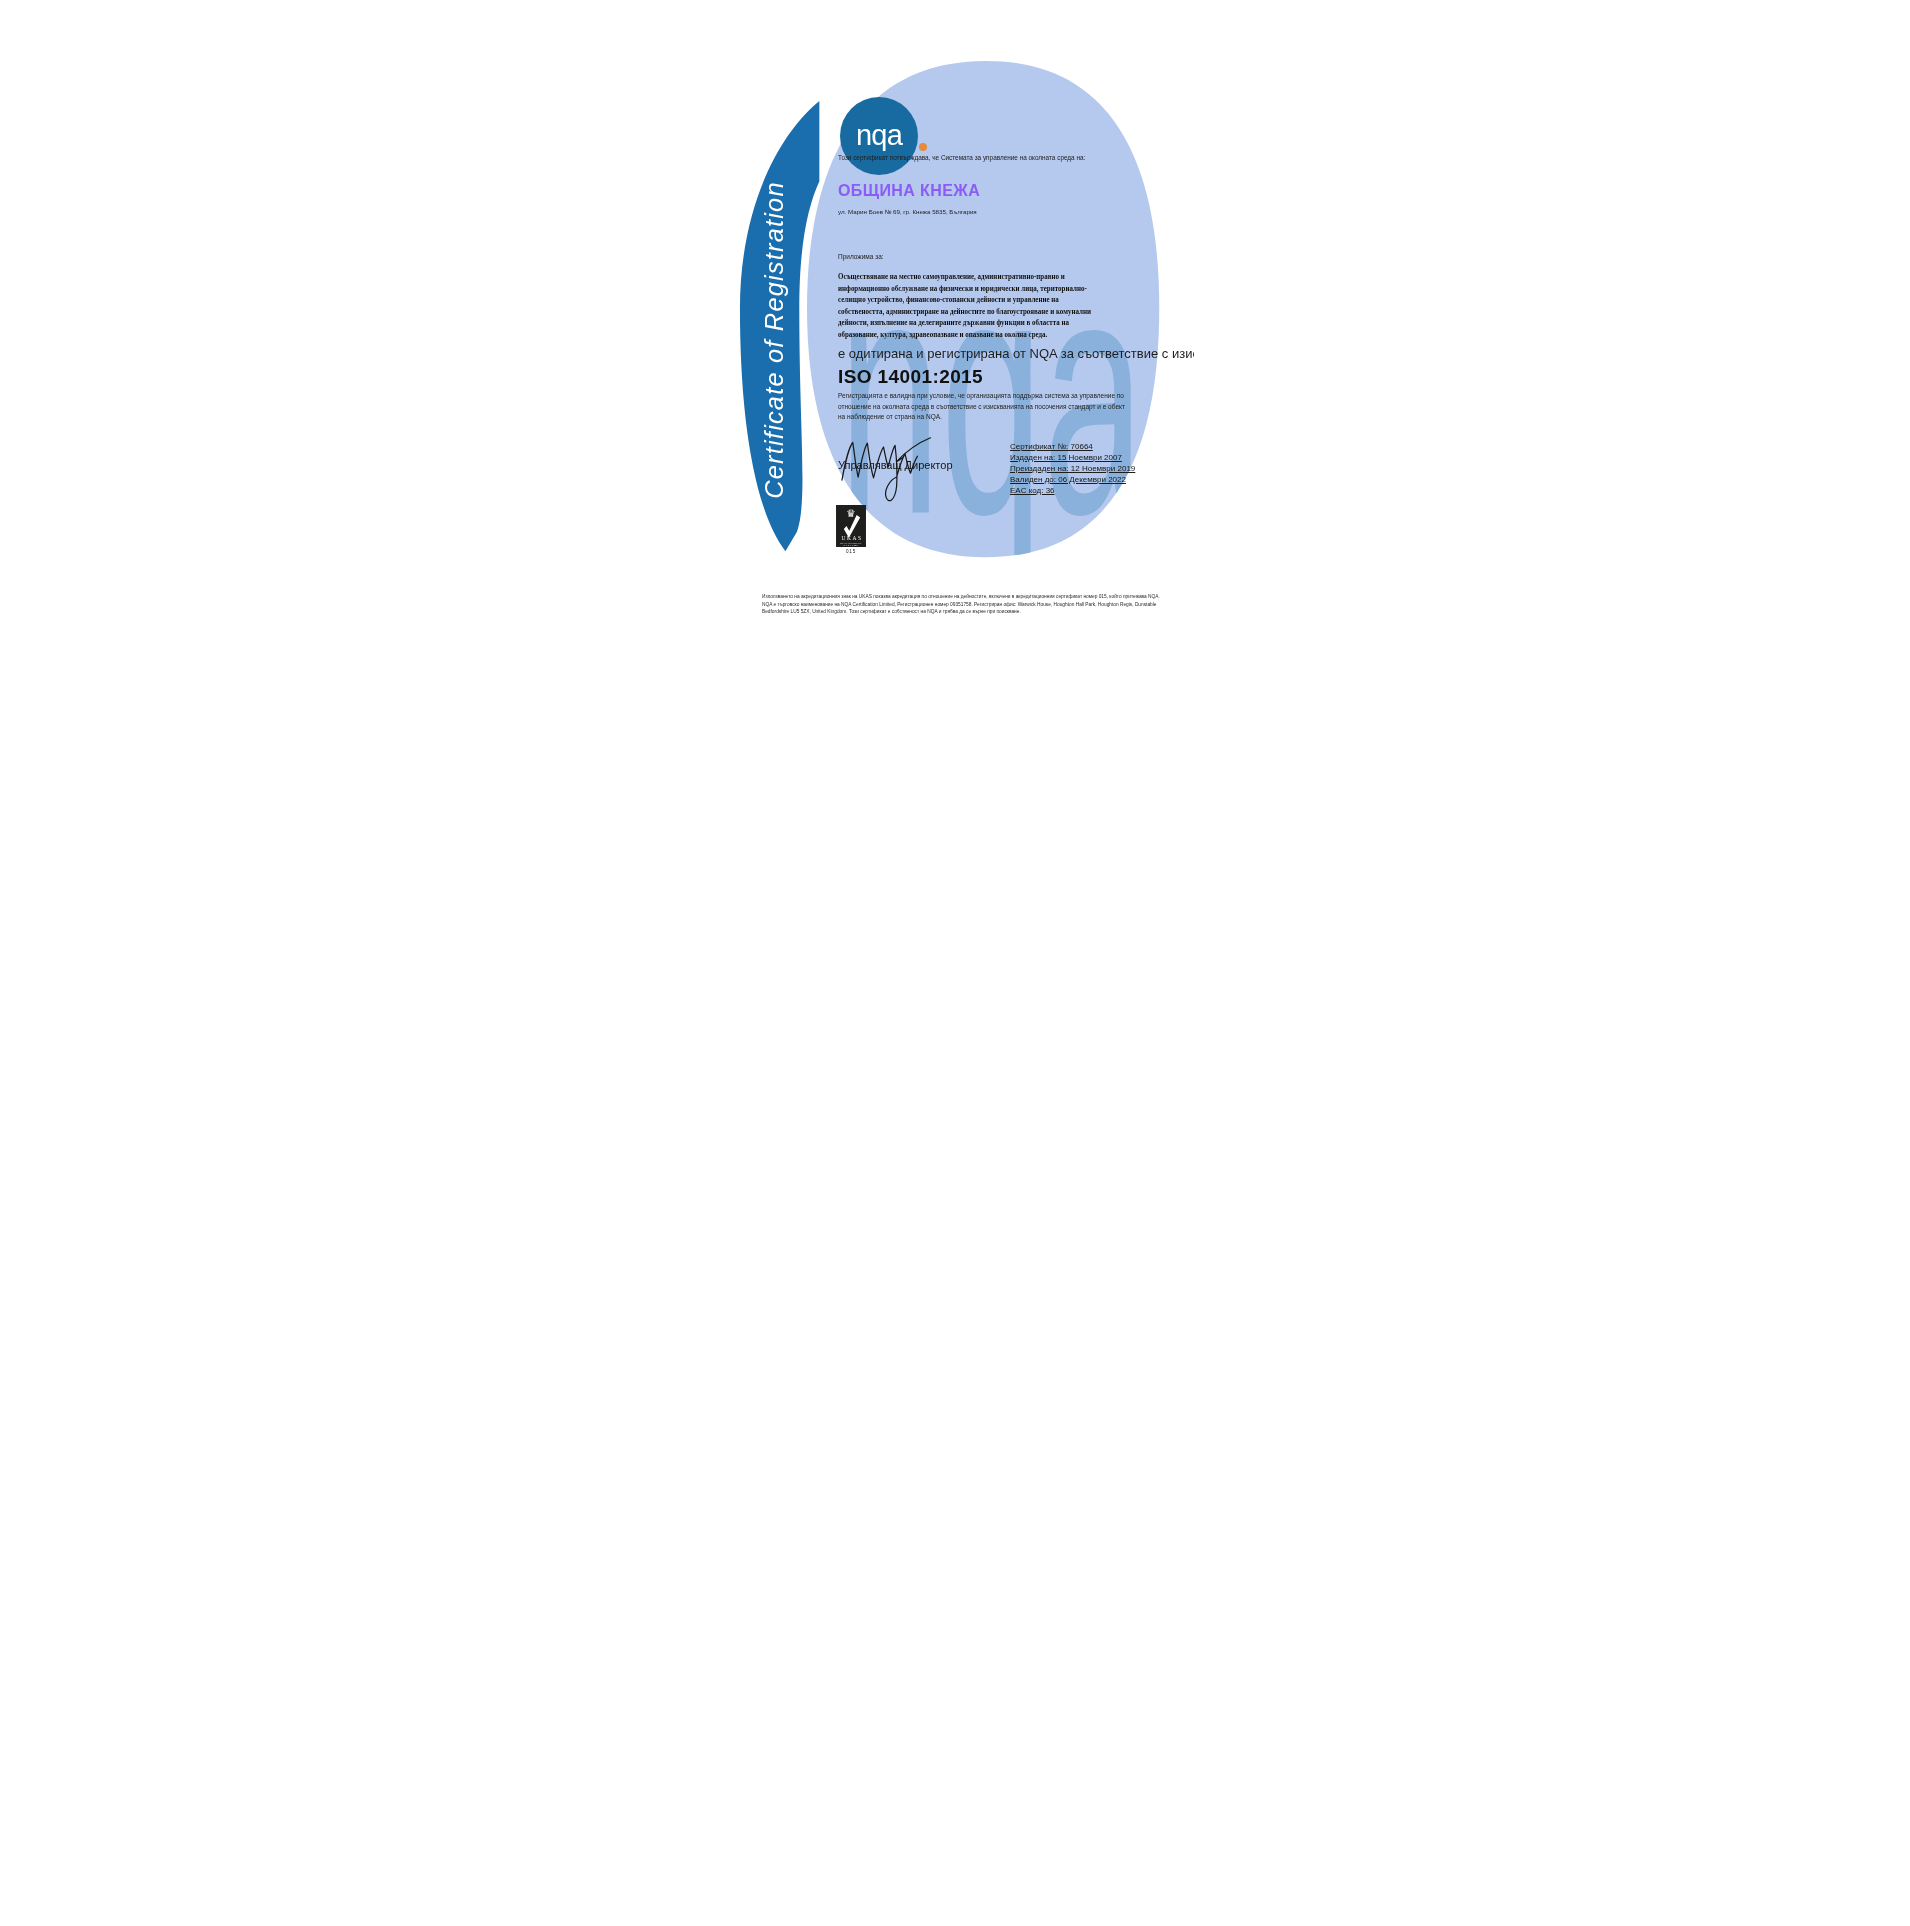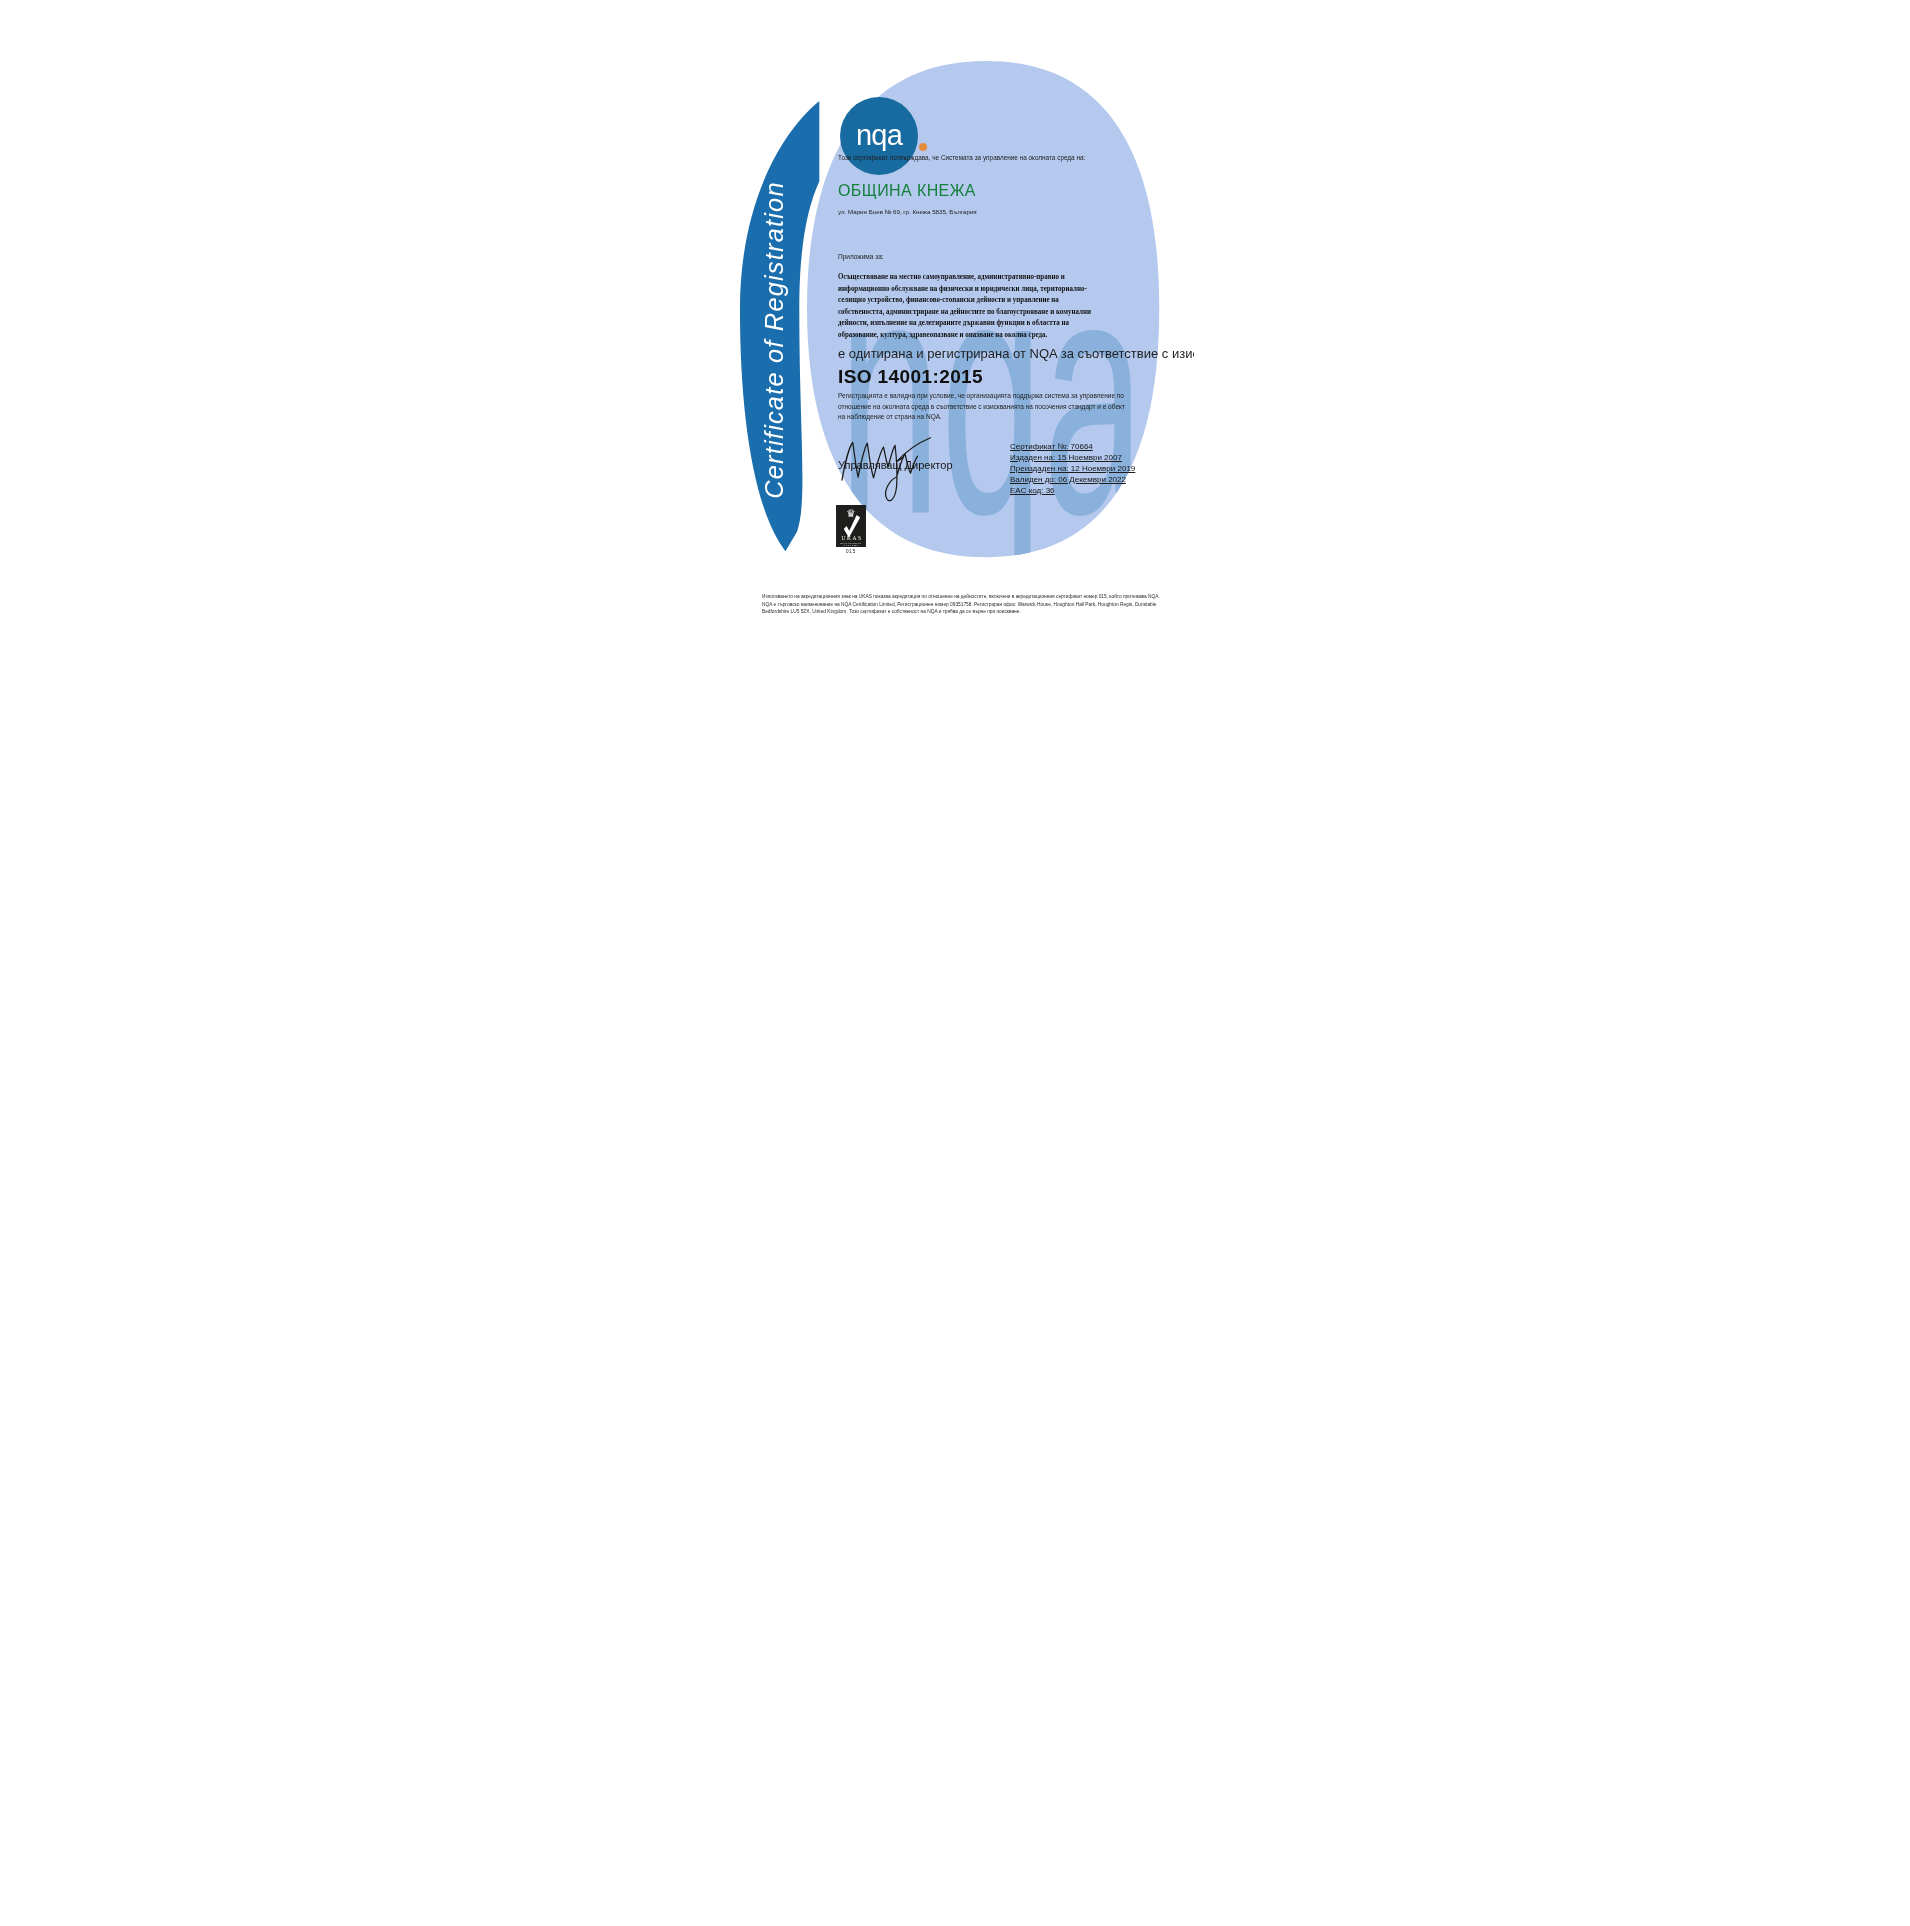--- a/index.html
+++ b/index.html
@@ -19,21 +19,21 @@
   }
 
   .logo-circle { position:absolute; left:124px; top:97px; width:78px; height:78px;
     border-radius:50%; background:#186BA0; }
   .logo-text { position:absolute; left:124px; top:119px; width:78px; text-align:center;
     font-size:29px; color:#ffffff; letter-spacing:-0.8px; }
   .logo-dot { position:absolute; left:203px; top:143px; width:8px; height:8px;
     border-radius:50%; background:#E88A3C; }
 
   .intro      { left:122px; top:154px; font-size:6.4px; }
-  .org-name   { left:122px; top:182px; font-size:16px; font-weight:normal; letter-spacing:0.4px; color:#15803d; }
+  .org-name   { left:122px; top:182px; font-size:16px; font-weight:bold; letter-spacing:0.4px; color:#8b5cf6; }
   .org-addr   { left:122px; top:208px; font-size:6.2px; }
   .applicable { left:122px; top:253px; font-size:6.5px; }
 
   .scope-block { position:absolute; left:122px; top:271px;font-family:Liberation Serif, serif; }
   .scope-line  { white-space:nowrap; font-size:9.2px; font-weight:bold; line-height:11.6px;
     transform:scaleX(0.76); transform-origin:0 50%; color:#111; }
 
   .audit-line { left:122px; top:346px; font-size:13px; }
   .standard   { left:122px; top:366px; font-size:19px; font-weight:bold; letter-spacing:0.4px; color:#111; }
 

